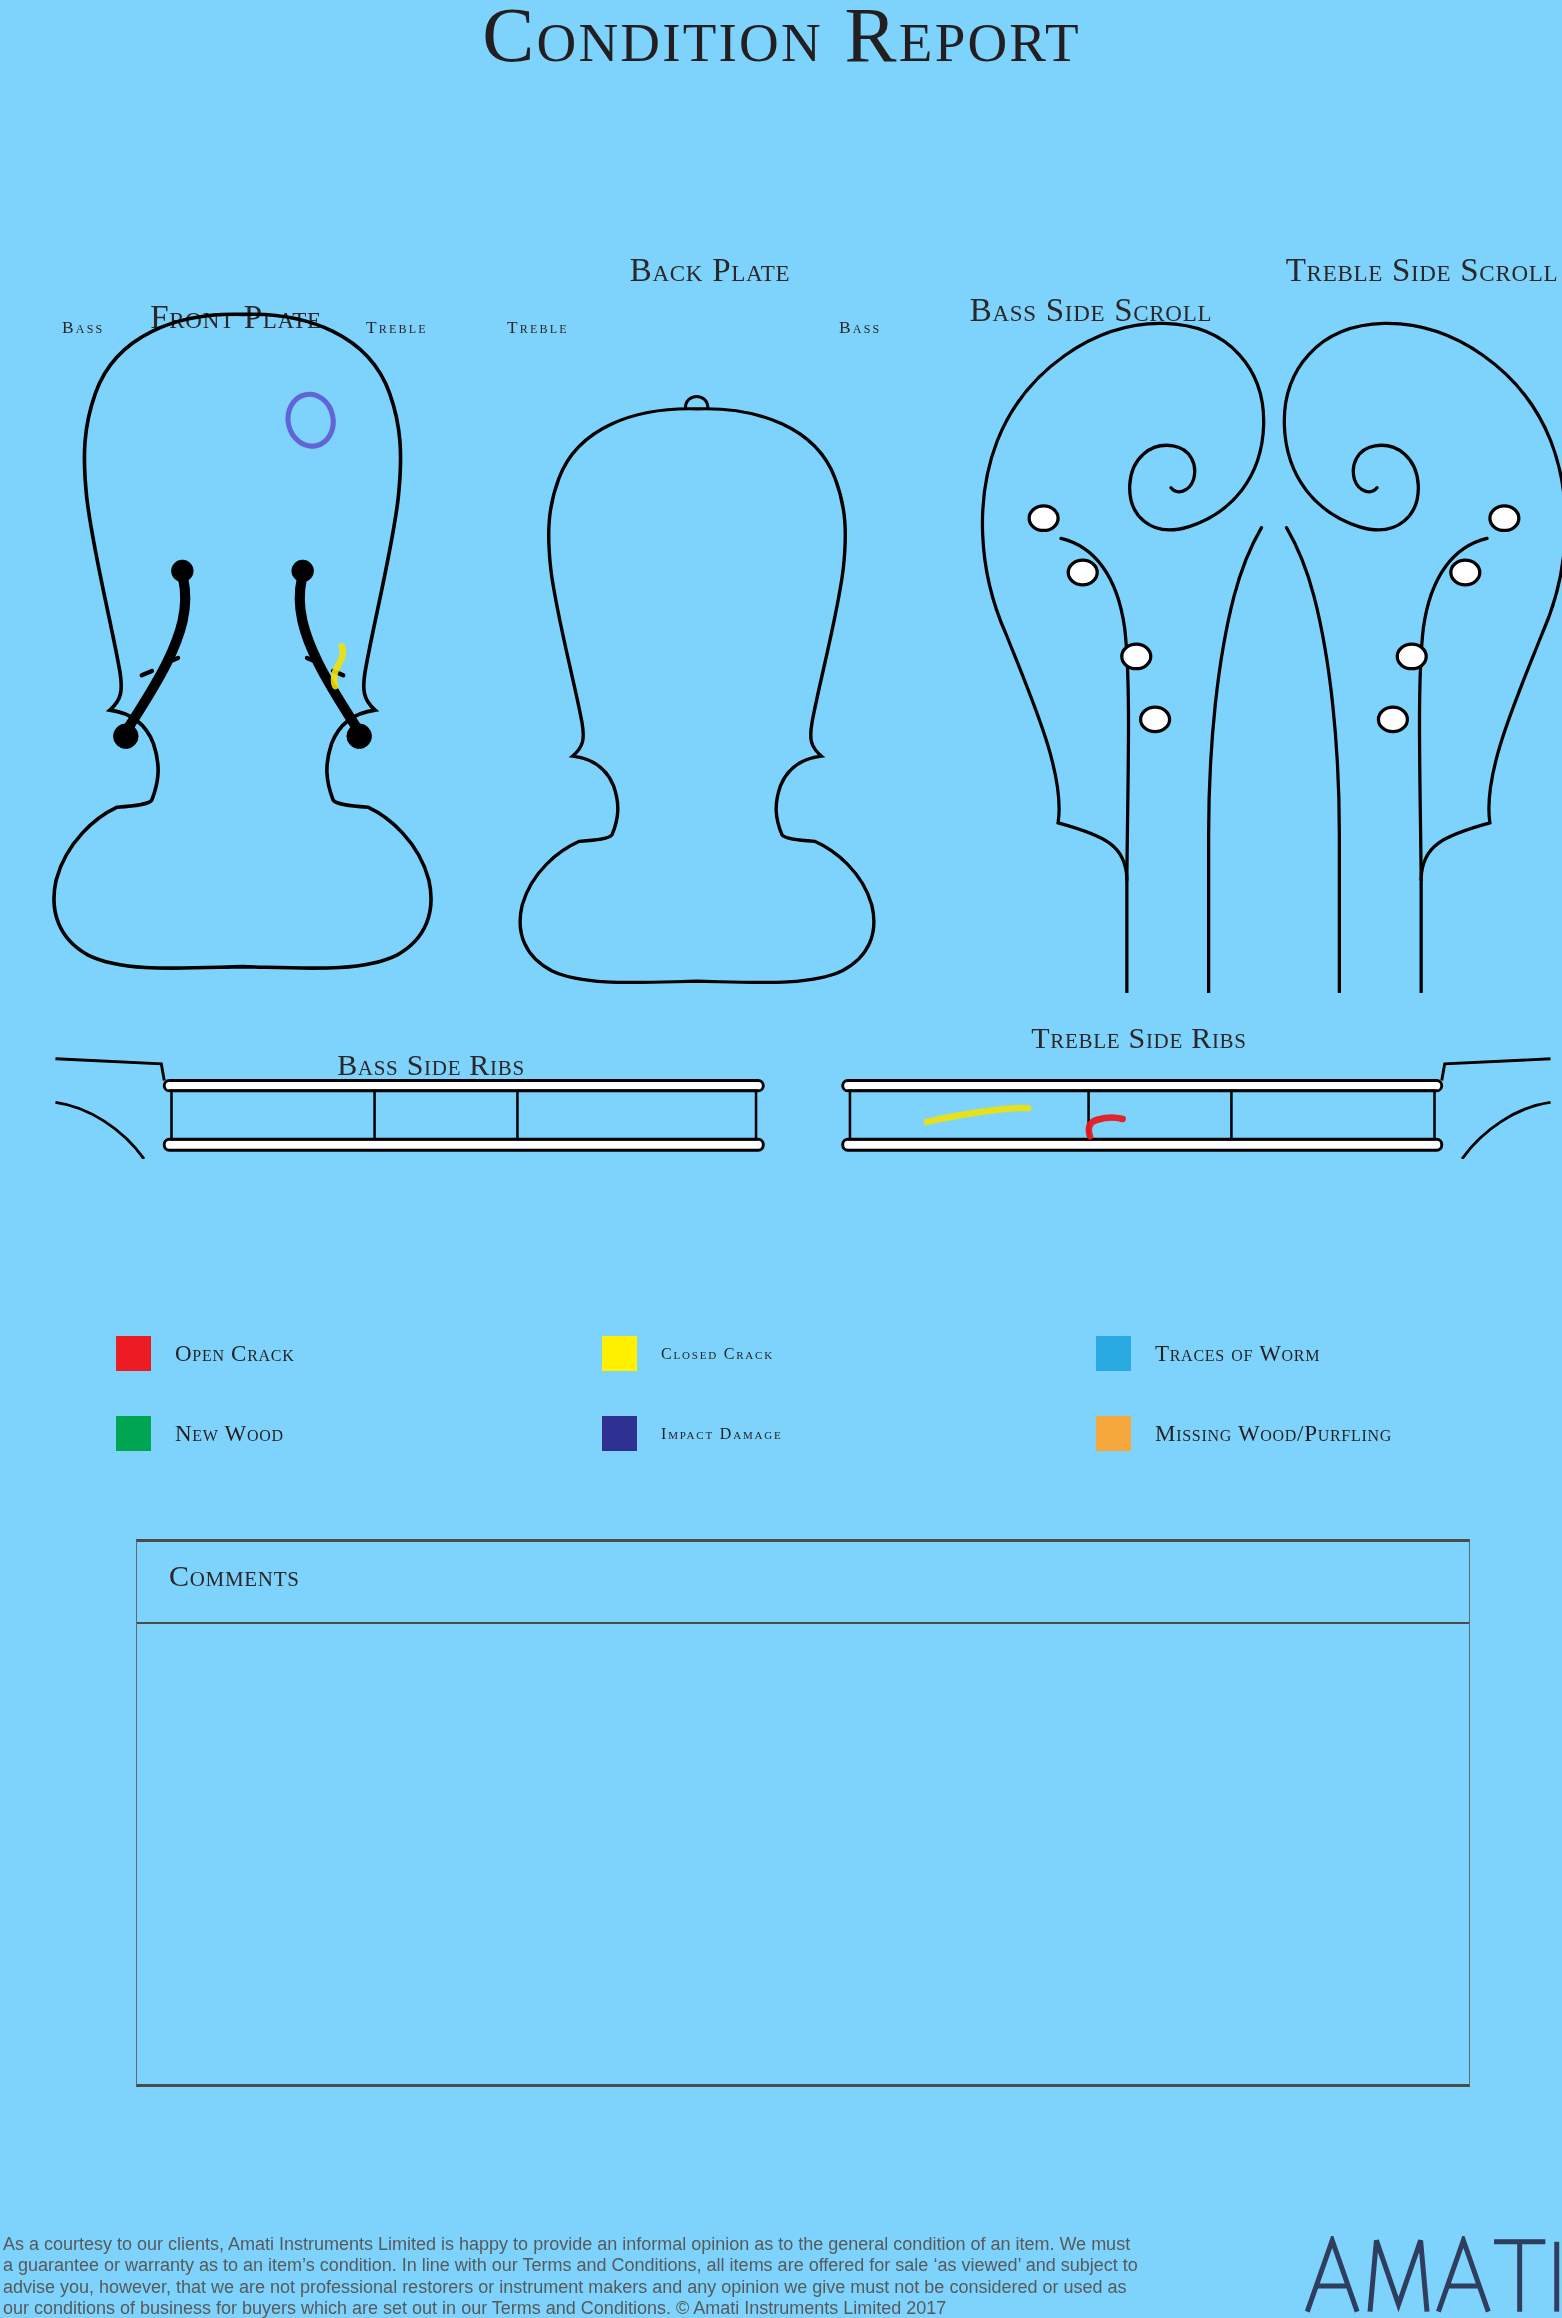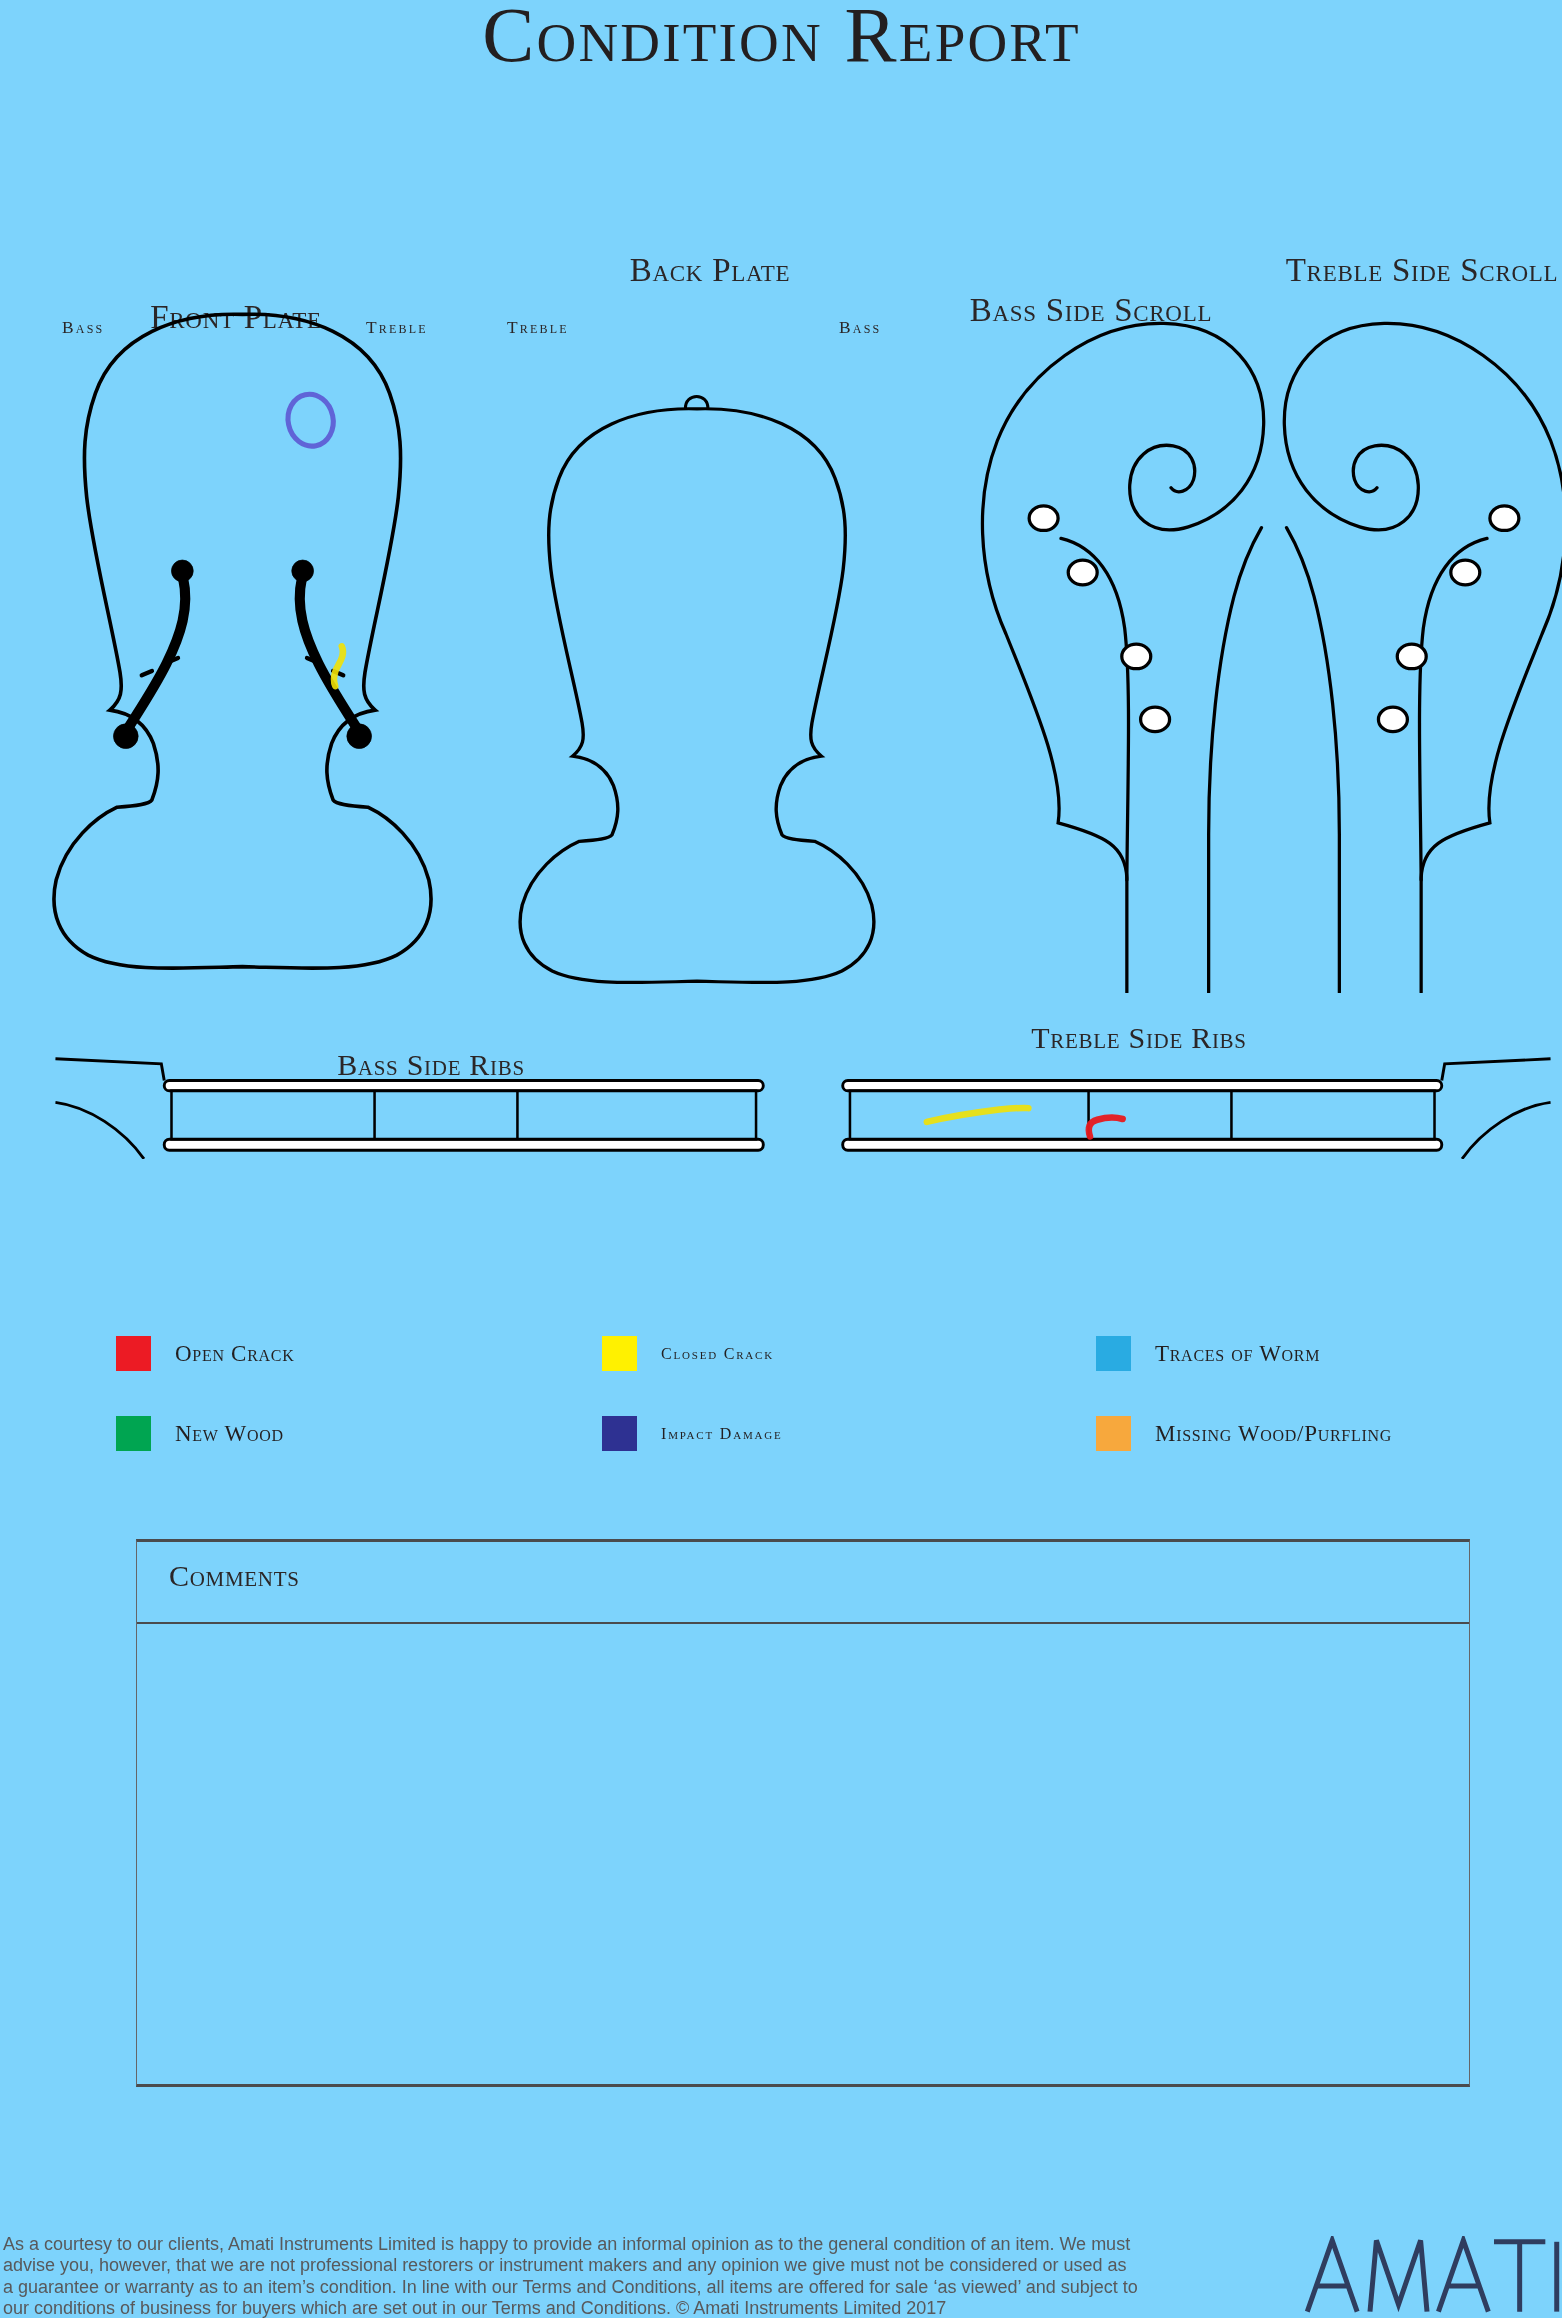--- a/index.html
+++ b/index.html
@@ -175,22 +175,22 @@
 
   <div class="comments-box">
     <div class="comments-header">
       <span class="comments-title sc">Comments</span>
     </div>
     <div class="comments-field"></div>
   </div>
 
   <div class="footer">
     <div>As a courtesy to our clients, Amati Instruments Limited is happy to provide an informal opinion as to the general condition of an item. We must</div>
+    <div>a guarantee or warranty as to an item’s condition. In line with our Terms and Conditions, all items are offered for sale ‘as viewed’ and subject to</div>
     <div>advise you, however, that we are not professional restorers or instrument makers and any opinion we give must not be considered or used as</div>
-    <div>a guarantee or warranty as to an item’s condition. In line with our Terms and Conditions, all items are offered for sale ‘as viewed’ and subject to</div>
     <div>our conditions of business for buyers which are set out in our Terms and Conditions. © Amati Instruments Limited 2017</div>
   </div>
 
   <svg class="logo" viewBox="0 0 362 112" role="img" aria-label="AMATI">
     <g fill="none" stroke="#2F3D5F" stroke-width="7">
       <path d="M6,106 L41,6 L76,106 M21,70 L61,70"></path>
       <path d="M94,106 L103,6 L134,96 L165,6 L174,106"></path>
       <path d="M190,106 L225,6 L260,106 M205,70 L245,70"></path>
       <path d="M268,8 L340,8 M304,8 L304,106"></path>
       <path d="M356,8 L356,106"></path>

